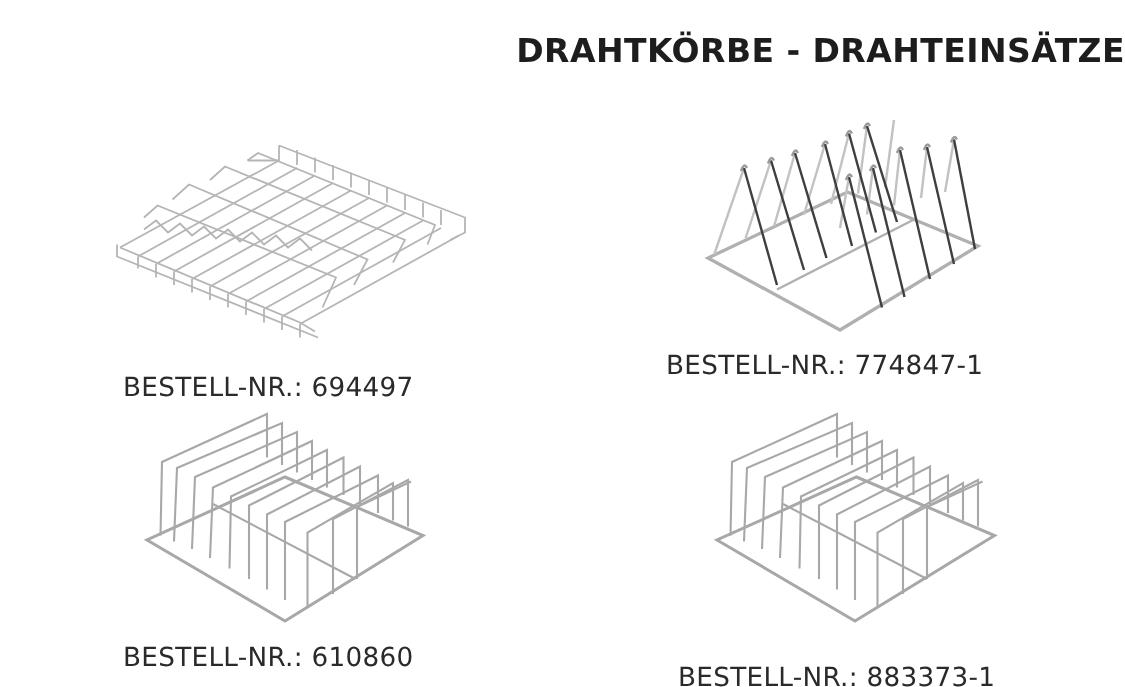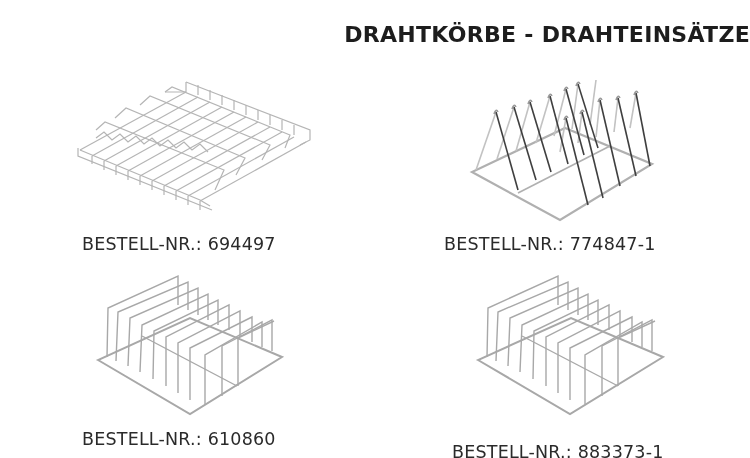--- a/index.html
+++ b/index.html
@@ -14,21 +14,21 @@
     .label {
       position: absolute; font-family: "DejaVu Sans", sans-serif; font-size: 17.5px;
       color: #2a2a2a; white-space: nowrap; letter-spacing: 0.2px;
     }
   </style>
 </head>
 <body>
 
 <div class="title">DRAHTKÖRBE - DRAHTEINSÄTZE</div>
 
-<div class="product" style="left:0;top:0;width:375px;height:260px;">
+<div class="product" style="left:0;top:15px;width:375px;height:260px;">
   <svg width="375" height="240" viewBox="0 0 375 240" style="left:0;top:0;">
     <g fill="none" stroke="#b5b5b5" stroke-width="1.2">
 
       <path d="M186 82 L310 130 L310 140 L300 145"></path>
       <path d="M165 92 L172 87 L290 135 L285 148"></path>
       <path d="M140 105 L150 96 L270 145 L262 160"></path>
       <path d="M115 118 L126 108 L245 158 L236 175"></path>
       <path d="M96 130 L105 122 L224 170 L215 190"></path>
       <path d="M78 148 L78 156 L212 210"></path>
       <path d="M80 150 L200 200 L210 206"></path>

